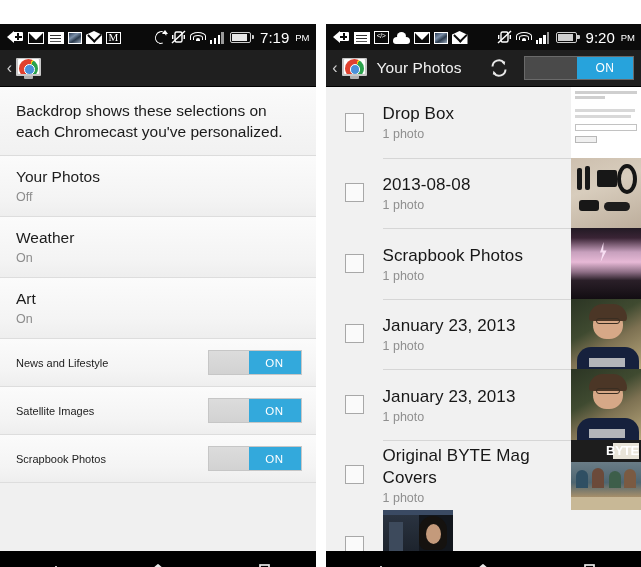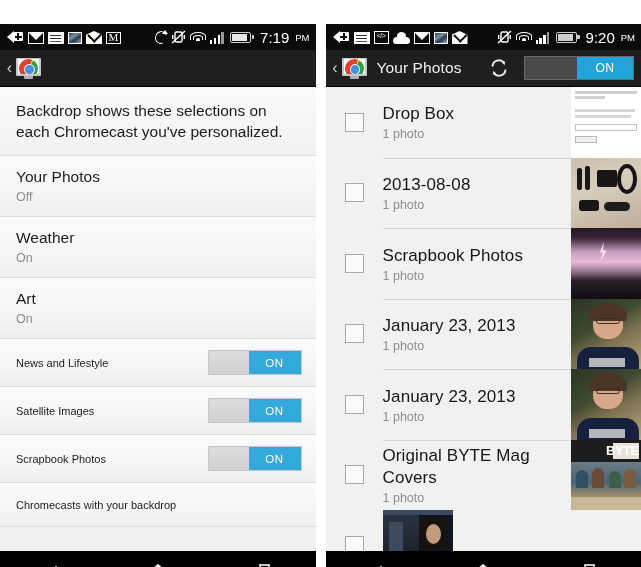--- a/index.html
+++ b/index.html
@@ -327,25 +327,20 @@
       <div class="row single">
         <div class="txt">
           <div class="title">Scrapbook Photos</div>
         </div>
         <div class="sw">
           <span class="sw-off"></span>
           <span class="sw-on">ON</span>
         </div>
       </div>
 
-      <div class="row single">
-        <div class="txt">
-          <div class="title">Chromecasts with your backdrop</div>
-        </div>
-      </div>
     </div>
 
     <div class="navbar">
       <span class="navbtn">
         <svg width="22" height="20" viewBox="0 0 22 20">
             <path d="M14 5 L14 10 Q14 14 9 14 L5 14" fill="none" stroke="#e8e8e8" stroke-width="1.7"></path>
             <path d="M8 10 L4.5 14 L8 18 Z" fill="#e8e8e8"></path>
           </svg>
       </span>
       <span class="navbtn">

